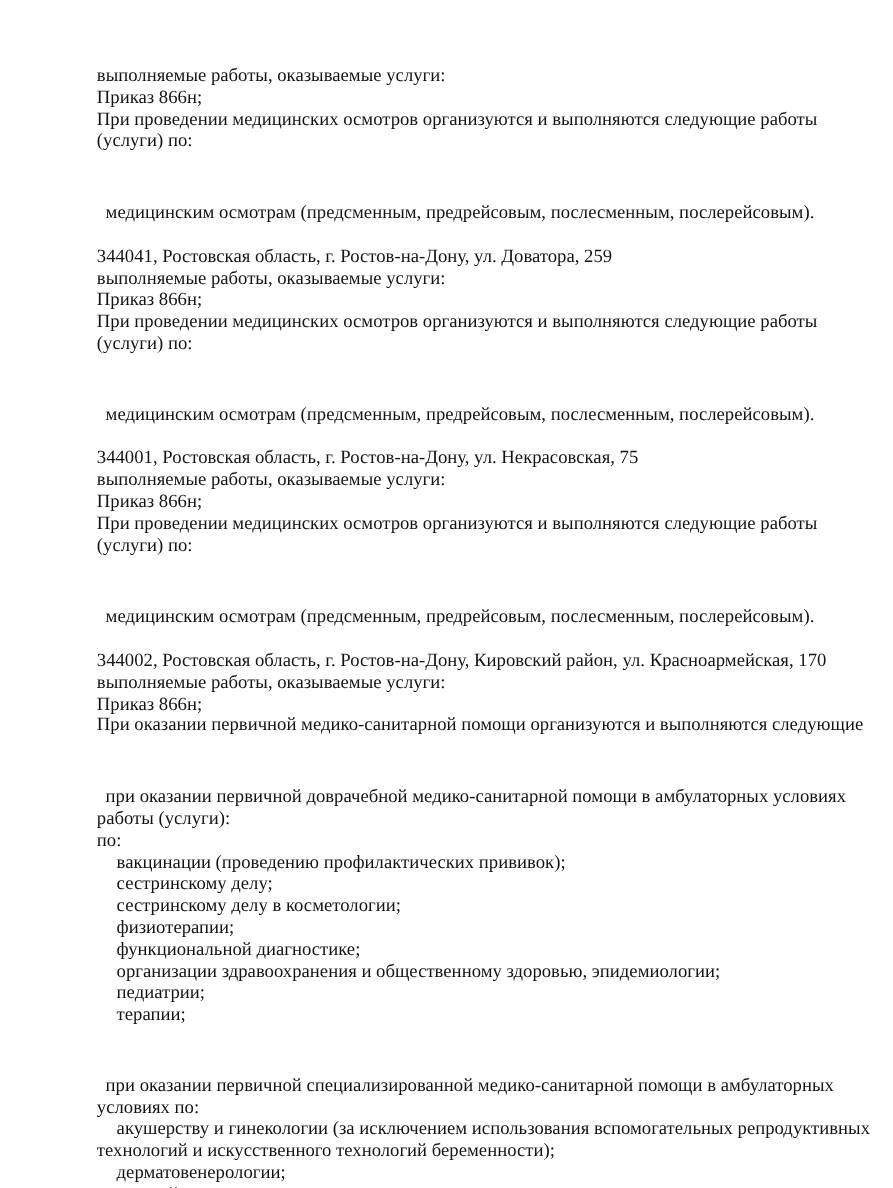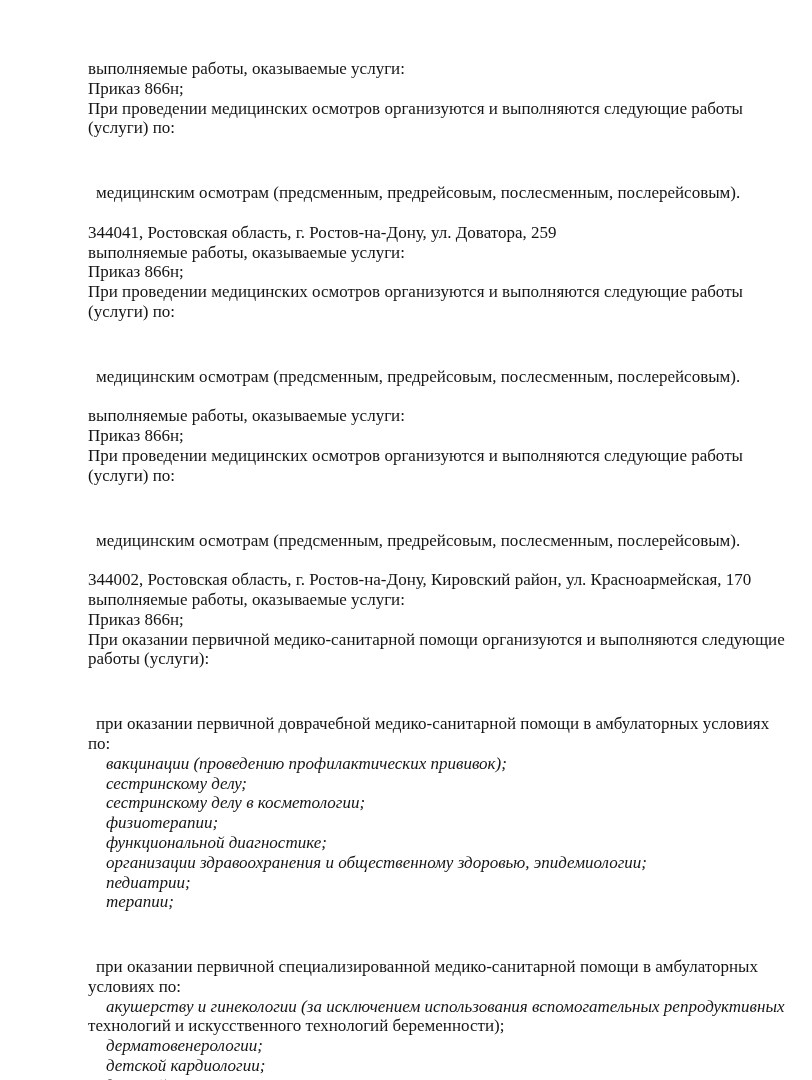--- a/index.html
+++ b/index.html
@@ -24,21 +24,21 @@
     color: #141414;
   }
   .section + .section {
     margin-top: 19.8px;
   }
   .line {
     white-space: nowrap;
   }
   .indent-0 { padding-left: 0; }
   .indent-1 { padding-left: 8px; margin-top: 45px; }
-  .indent-2 { padding-left: 18px; font-style: italic; }
+  .indent-2 { padding-left: 18px; }
 </style>
 </head>
 <body>
 
 <div class="page">
   <div id="doc">
       <div class="section">
         <div class="line indent-0">выполняемые работы, оказываемые услуги:</div>
         <div class="line indent-0">Приказ 866н;</div>
         <div class="line indent-0">При проведении медицинских осмотров организуются и выполняются следующие работы</div>
@@ -47,33 +47,34 @@
       </div>
       <div class="section">
         <div class="line indent-0">344041, Ростовская область, г. Ростов-на-Дону, ул. Доватора, 259</div>
         <div class="line indent-0">выполняемые работы, оказываемые услуги:</div>
         <div class="line indent-0">Приказ 866н;</div>
         <div class="line indent-0">При проведении медицинских осмотров организуются и выполняются следующие работы</div>
         <div class="line indent-0">(услуги) по:</div>
         <div class="line indent-1">медицинским осмотрам (предсменным, предрейсовым, послесменным, послерейсовым).</div>
       </div>
       <div class="section">
+        <div class="line indent-0">344001, Ростовская область, г. Ростов-на-Дону, ул. Некрасовская, 75</div>
         <div class="line indent-0">выполняемые работы, оказываемые услуги:</div>
         <div class="line indent-0">Приказ 866н;</div>
         <div class="line indent-0">При проведении медицинских осмотров организуются и выполняются следующие работы</div>
         <div class="line indent-0">(услуги) по:</div>
         <div class="line indent-1">медицинским осмотрам (предсменным, предрейсовым, послесменным, послерейсовым).</div>
       </div>
       <div class="section">
         <div class="line indent-0">344002, Ростовская область, г. Ростов-на-Дону, Кировский район, ул. Красноармейская, 170</div>
         <div class="line indent-0">выполняемые работы, оказываемые услуги:</div>
         <div class="line indent-0">Приказ 866н;</div>
         <div class="line indent-0">При оказании первичной медико-санитарной помощи организуются и выполняются следующие</div>
+        <div class="line indent-1">при оказании первичной доврачебной медико-санитарной помощи в амбулаторных условиях</div>
         <div class="line indent-0">работы (услуги):</div>
-        <div class="line indent-1">при оказании первичной доврачебной медико-санитарной помощи в амбулаторных условиях</div>
         <div class="line indent-0">по:</div>
         <div class="line indent-2">вакцинации (проведению профилактических прививок);</div>
         <div class="line indent-2">сестринскому делу;</div>
         <div class="line indent-2">сестринскому делу в косметологии;</div>
         <div class="line indent-2">физиотерапии;</div>
         <div class="line indent-2">функциональной диагностике;</div>
         <div class="line indent-2">организации здравоохранения и общественному здоровью, эпидемиологии;</div>
         <div class="line indent-2">педиатрии;</div>
         <div class="line indent-2">терапии;</div>
         <div class="line indent-1">при оказании первичной специализированной медико-санитарной помощи в амбулаторных</div>

